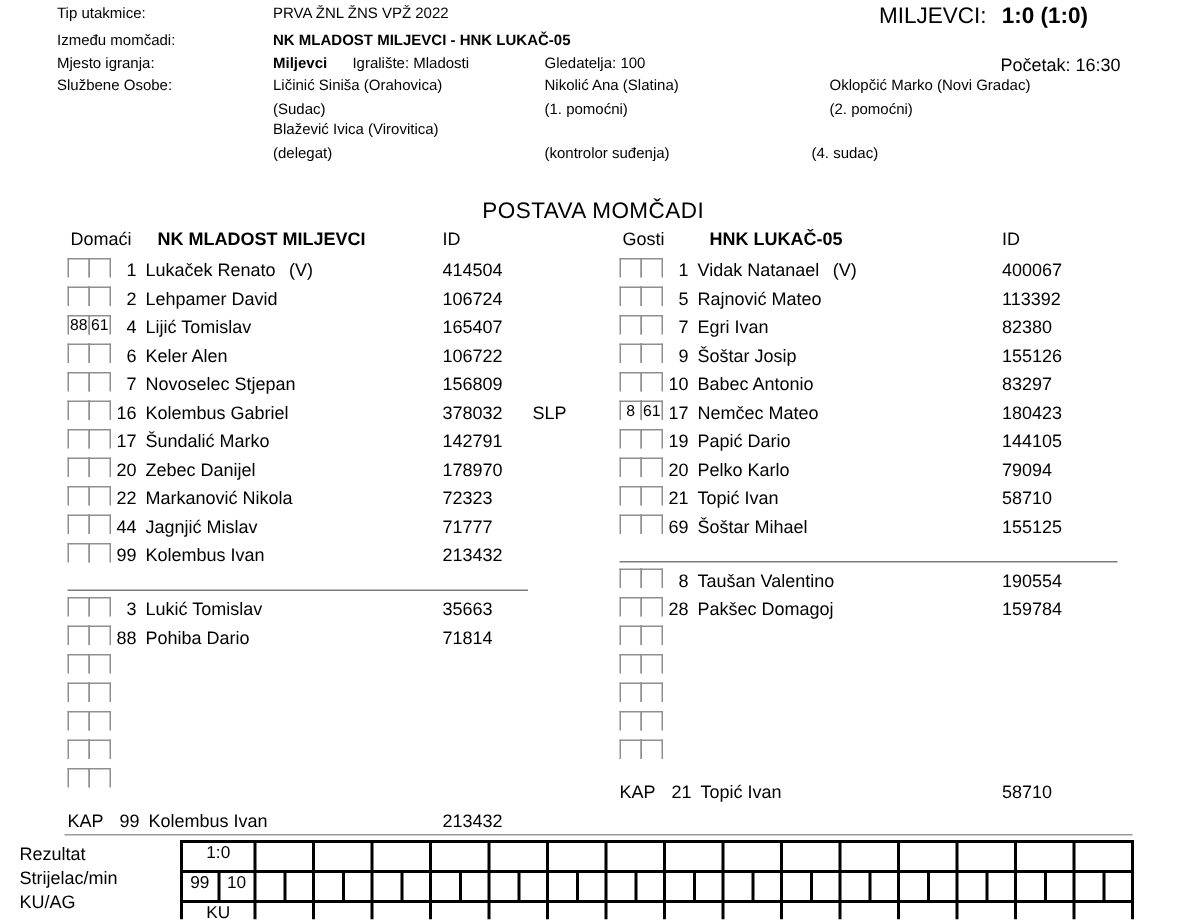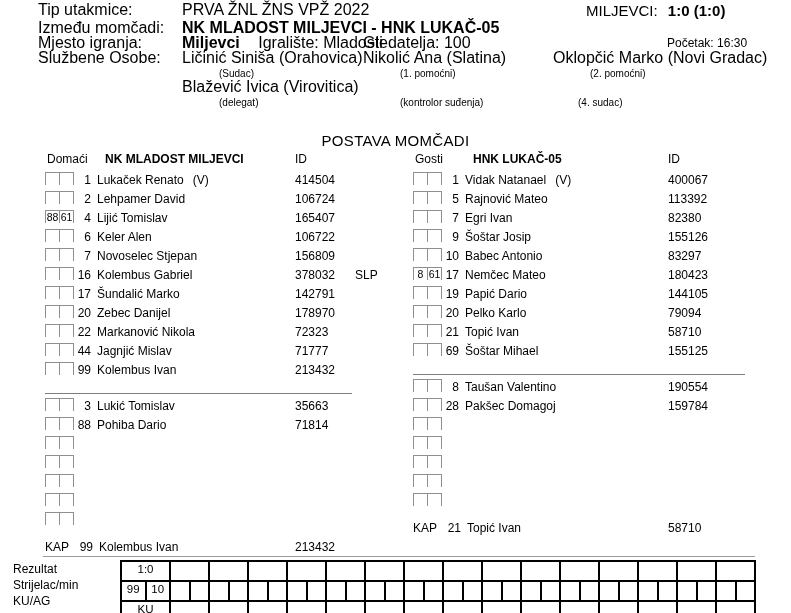--- a/index.html
+++ b/index.html
@@ -1,26 +1,26 @@
 <!DOCTYPE html>
 <html lang="hr"><head>
 <meta charset="utf-8">
 <style>
   html,body{margin:0;padding:0;background:#fff;}
   .page{position:relative;width:791px;height:613px;background:#fff;overflow:hidden;
         font-family:"Liberation Sans","DejaVu Sans",sans-serif;color:#000;}
   
-  .hrow{position:absolute;font-size:16px;white-space:nowrap;line-height:14px;}
+  .hrow{position:absolute;font-size:10px;white-space:nowrap;line-height:14px;}
   .hlabel{position:absolute;left:38px;top:0;}
   .hv1{position:absolute;left:182px;top:0;}
   .hv2{position:absolute;left:363px;top:0;}
   .hv3{position:absolute;left:553px;top:0;}
   .hv3b{position:absolute;left:541px;top:0;}
   .bold{font-weight:bold;}
-  .small{font-size:10px;margin-left:37px;}
+  .small{font-size:10px;}
   .rez{position:absolute;left:586px;top:2px;font-size:15px;white-space:nowrap;}
   .rez b{font-weight:bold;}
   .pocetak{position:absolute;left:667px;top:36px;font-size:12px;}
   .inlinegap{margin-left:14px;}
   
   .ltitle{position:absolute;top:132px;left:0;width:791px;text-align:center;
           font-size:15px;letter-spacing:.3px;}
   .col{position:absolute;top:152px;width:372px;font-size:12px;}
   .col.home{left:45px;}
   .col.away{left:413px;}

